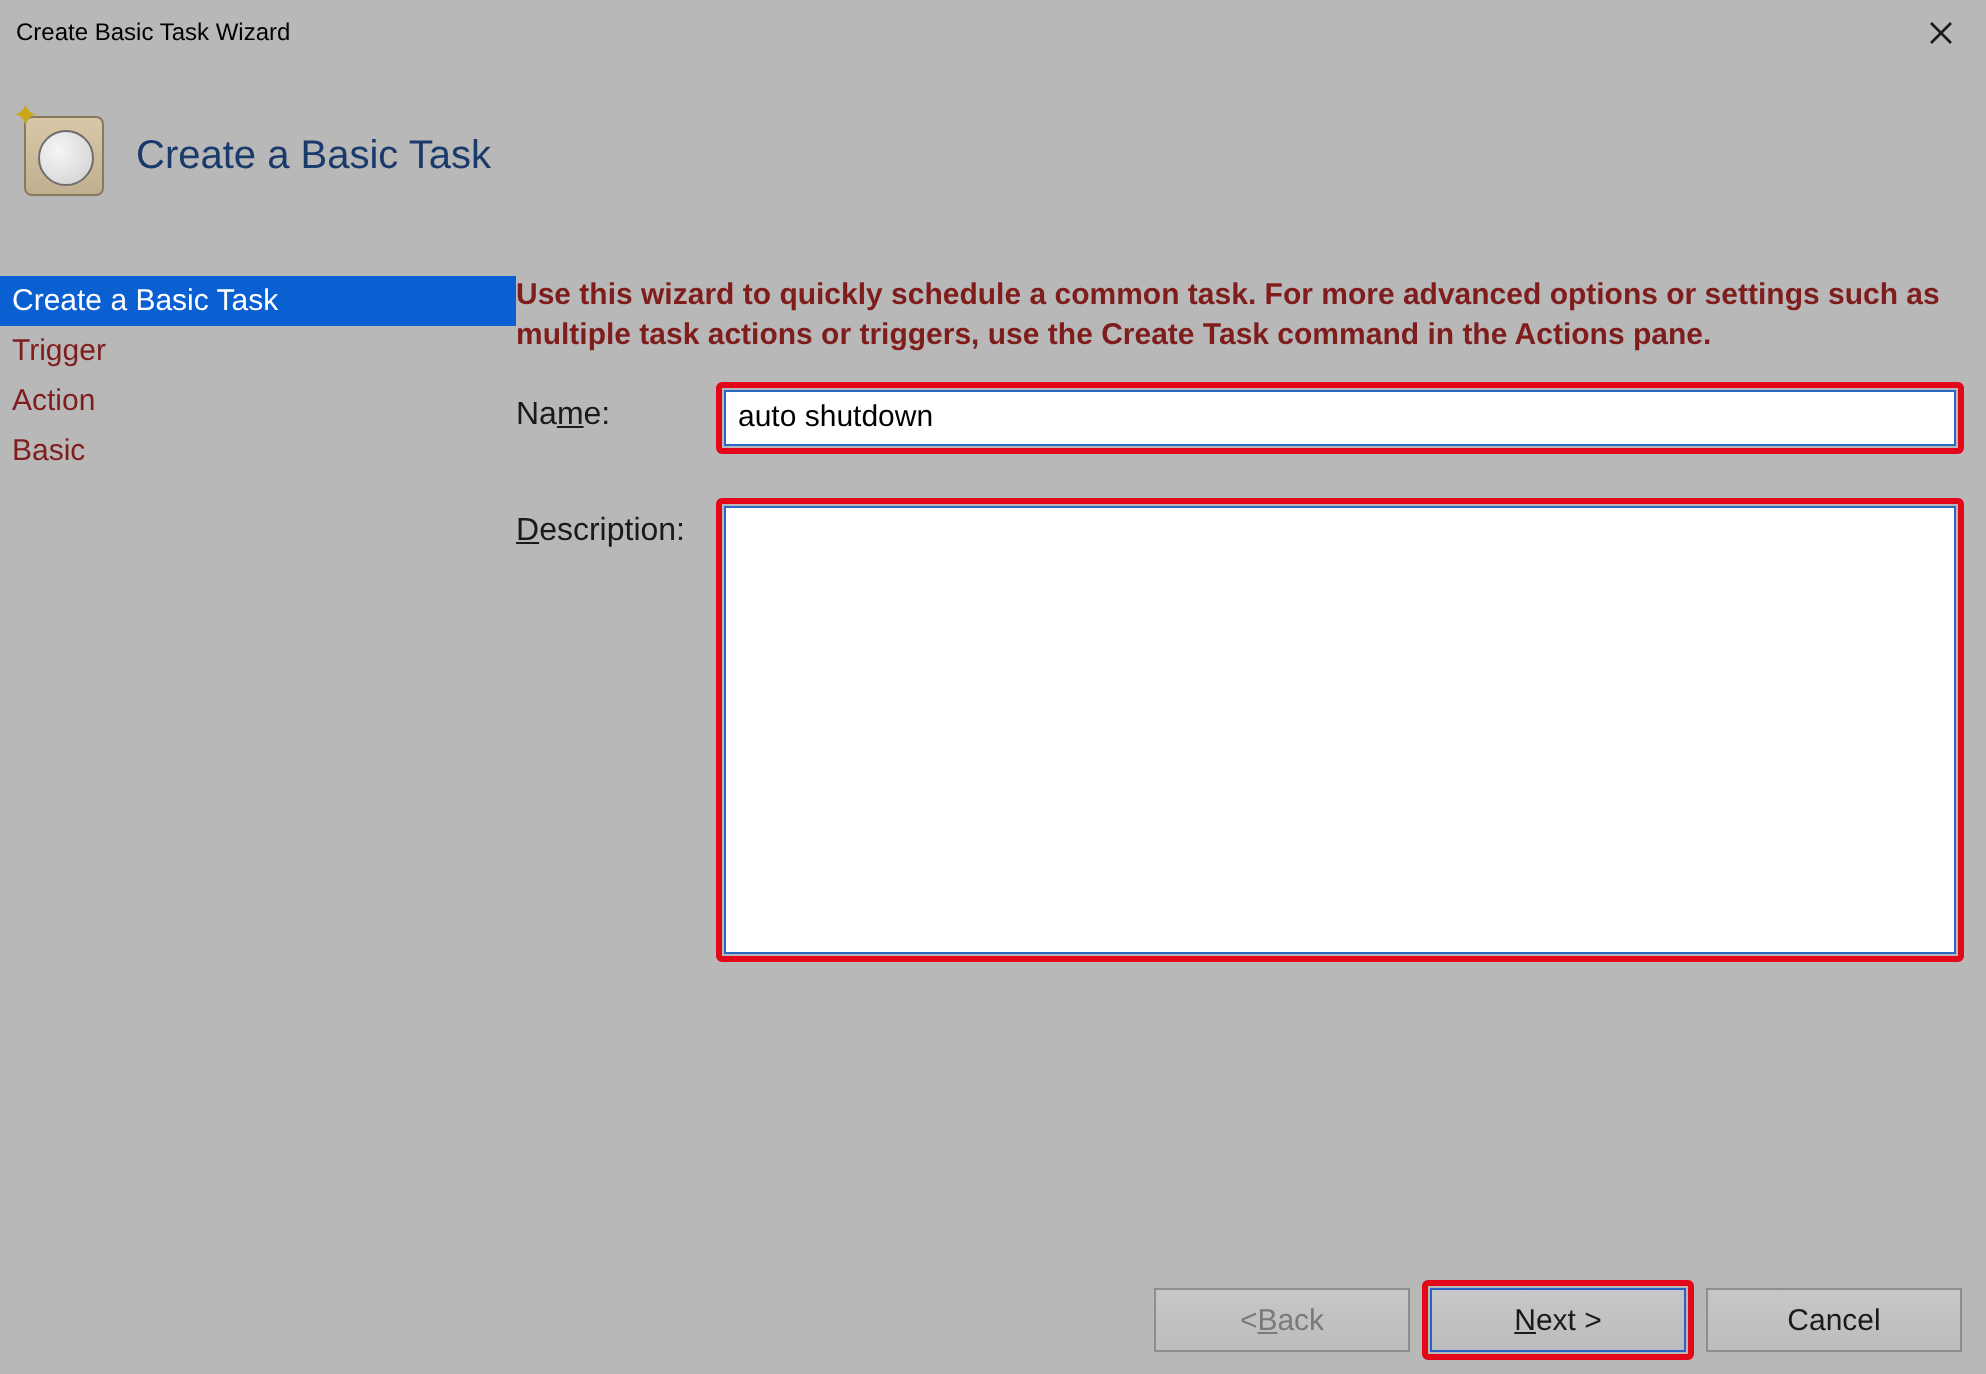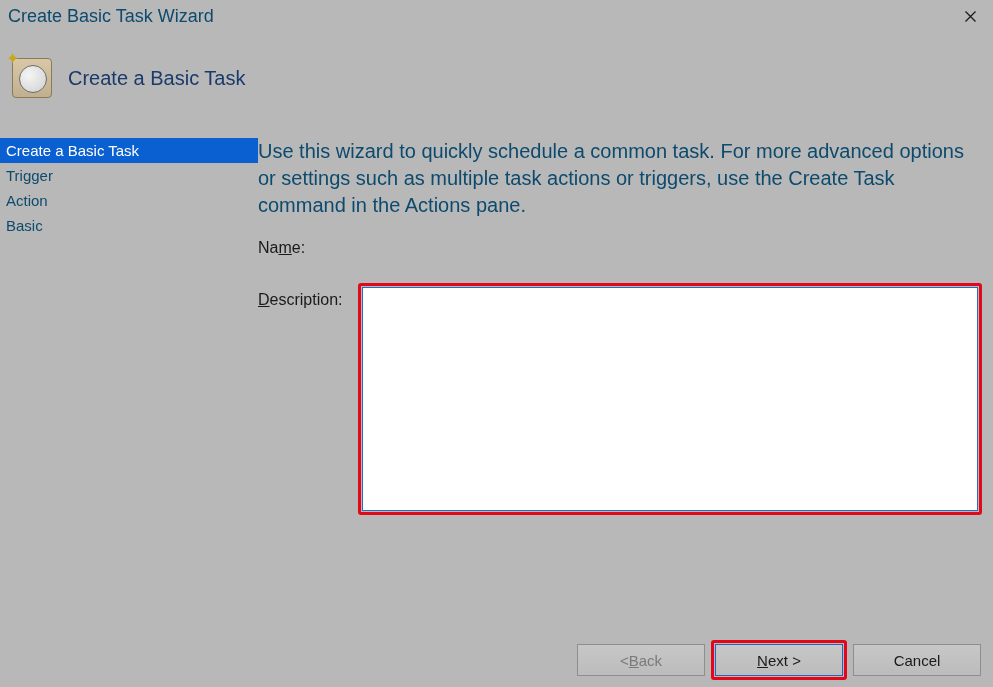--- a/index.html
+++ b/index.html
@@ -13,22 +13,22 @@
     }
     .titlebar {
       height: 32px;
       display: flex;
       align-items: center;
       justify-content: space-between;
       padding-left: 8px;
       background: #b8b8b8;
     }
     .titlebar-title {
-      font-size: 18px;
-      color: #0c4a6e;
+      font-size: 12px;
+      color: #000000;
     }
     .close-btn {
       width: 46px;
       height: 32px;
       display: flex;
       align-items: center;
       justify-content: center;
       cursor: pointer;
     }
     .close-btn svg { width: 11px; height: 11px; stroke: #1a1a1a; stroke-width: 1.3; }
@@ -80,40 +80,41 @@
     .content-wrap {
       display: flex;
       height: calc(100% - 32px - 92px - 54px);
     }
     .sidebar {
       width: 258px;
       padding-top: 14px;
     }
     .sidebar-item {
       font-size: 15px;
-      color: #0c4a6e;
+      color: #7f1d1d;
       padding: 4px 6px;
       cursor: default;
     }
     .sidebar-item.active {
       background: #0a5fd1;
       color: #ffffff;
     }
 
     .main-panel {
       flex: 1;
       padding: 14px 10px 0 0;
     }
     .instruction {
-      font-size: 20px;
-      color: #0c4a6e;
+      font-size: 15px;
+      color: #7f1d1d;
       line-height: 1.35;
       max-width: 720px;
       padding-right: 8px;
       padding-bottom: 10px;
+      font-weight: bold;
     }
     .form-row {
       display: flex;
       align-items: flex-start;
       margin-top: 6px;
     }
     .form-row .label {
       width: 104px;
       font-size: 16px;
       color: #1a1a1a;
@@ -215,20 +216,24 @@
     <div class="sidebar-item">Action</div>
     <div class="sidebar-item">Basic</div>
   </div>
 
   <div class="main-panel">
     <div class="instruction">Use this wizard to quickly schedule a common task.  For more advanced options or settings such as multiple task actions or triggers, use the Create Task command in the Actions pane.</div>
 
     <div class="form-row">
       <div class="label">
         <span>Na</span><span class="hotkey">m</span><span>e:</span>
+      </div>
+      <div class="field-wrap">
+        <input class="name-input" type="text" value="auto shutdown" style="">
+        <div class="highlight-ring ring-name"></div>
       </div>
     </div>
 
     <div class="form-row" style="margin-top:30px;">
       <div class="label">
         <span class="hotkey">D</span><span>escription:</span>
       </div>
       <div class="field-wrap">
         <textarea class="desc-textarea" style=""></textarea>
         <div class="highlight-ring ring-desc"></div>

